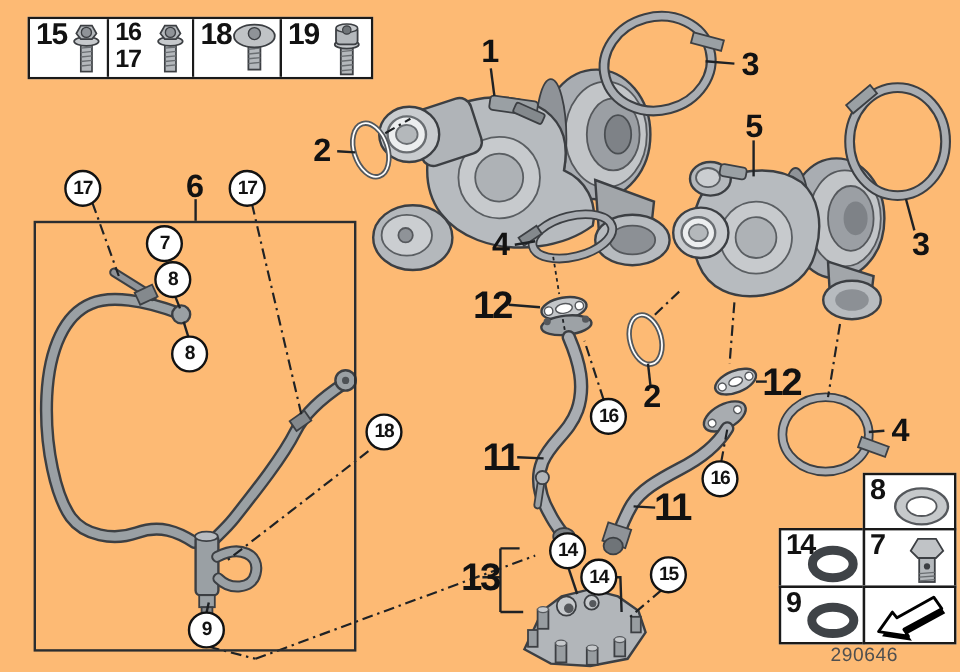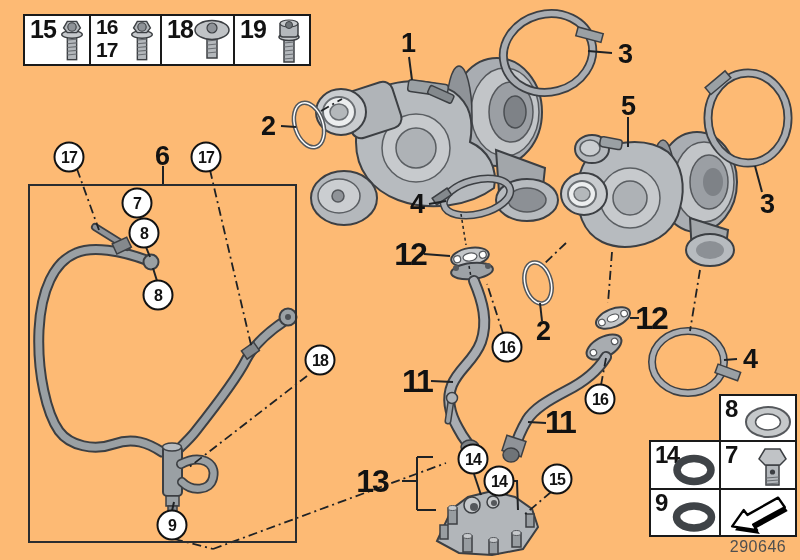--- a/index.html
+++ b/index.html
@@ -15,21 +15,21 @@
   .top-legend{position:absolute;left:23px;top:14px;height:52px;display:flex;background:#fff;border:2.5px solid #1a1a1a;box-sizing:border-box;}
   .top-legend .cell{position:relative;height:100%;border-right:2.5px solid #1a1a1a;box-sizing:border-box;background:#fff;}
   .top-legend .cell:last-child{border-right:none;}
   .top-legend .num{position:absolute;left:5px;top:1px;font-weight:bold;font-size:25px;line-height:1;color:#121212;letter-spacing:-1px;}
   .top-legend .num2a{position:absolute;left:5px;top:0px;font-weight:bold;font-size:21px;line-height:1;color:#121212;letter-spacing:-1px;}
   .top-legend .num2b{position:absolute;left:5px;top:23px;font-weight:bold;font-size:21px;line-height:1;color:#121212;letter-spacing:-1px;}
   .top-legend svg{position:absolute;top:2px;}
   
   .bl-cell{position:absolute;border:2px solid #1a1a1a;background:#fff;box-sizing:border-box;}
   .bl-cell .num{position:absolute;left:4px;top:1px;font-weight:bold;font-size:24px;line-height:1;color:#121212;letter-spacing:-1.5px;}
-  .doc-number{position:absolute;left:718px;top:538px;width:80px;text-align:center;font-size:16px;color:#4f4f4f;letter-spacing:0.5px;}
+  .doc-number{position:absolute;left:692px;top:538px;width:80px;text-align:left;font-size:16px;color:#4f4f4f;letter-spacing:0.5px;}
 </style>
 </head>
 <body>
 
 <div class="stage">
 
   <svg class="art" width="800" height="560" viewBox="0 0 800 560">
 
     <g>
       <path d="M149,261 C120,250 92,246 76,253 C54,262 41,290 39,330 C37,374 47,414 59,431 C70,446 94,451 114,444 C133,437 148,443 162,452" fill="none" stroke="#3c3f43" stroke-width="11" stroke-linecap="round"></path>
@@ -340,21 +340,21 @@
   <div class="plain-label" style="left:625px;top:54px;">3</div>
   <div class="plain-label" style="left:767px;top:204px;">3</div>
   <div class="plain-label" style="left:417px;top:204px;">4</div>
   <div class="plain-label" style="left:750px;top:359px;">4</div>
   <div class="plain-label" style="left:628px;top:106px;">5</div>
   <div class="plain-label" style="left:162px;top:156px;">6</div>
   <div class="plain-label two" style="left:417px;top:381px;">11</div>
   <div class="plain-label two" style="left:560px;top:422px;">11</div>
   <div class="plain-label two" style="left:410px;top:254px;">12</div>
   <div class="plain-label two" style="left:651px;top:318px;">12</div>
-  <div class="plain-label two" style="left:372px;top:481px;">13</div>
+  <div class="plain-label two" style="left:400px;top:481px;">13</div>
 
   <div class="circle-label" style="left:69px;top:157px;">17</div>
   <div class="circle-label" style="left:206px;top:157px;">17</div>
   <div class="circle-label" style="left:137px;top:203px;">7</div>
   <div class="circle-label" style="left:144px;top:233px;">8</div>
   <div class="circle-label" style="left:158px;top:295px;">8</div>
   <div class="circle-label" style="left:320px;top:360px;">18</div>
   <div class="circle-label" style="left:507px;top:347px;">16</div>
   <div class="circle-label" style="left:600px;top:399px;">16</div>
   <div class="circle-label" style="left:172px;top:525px;">9</div>

